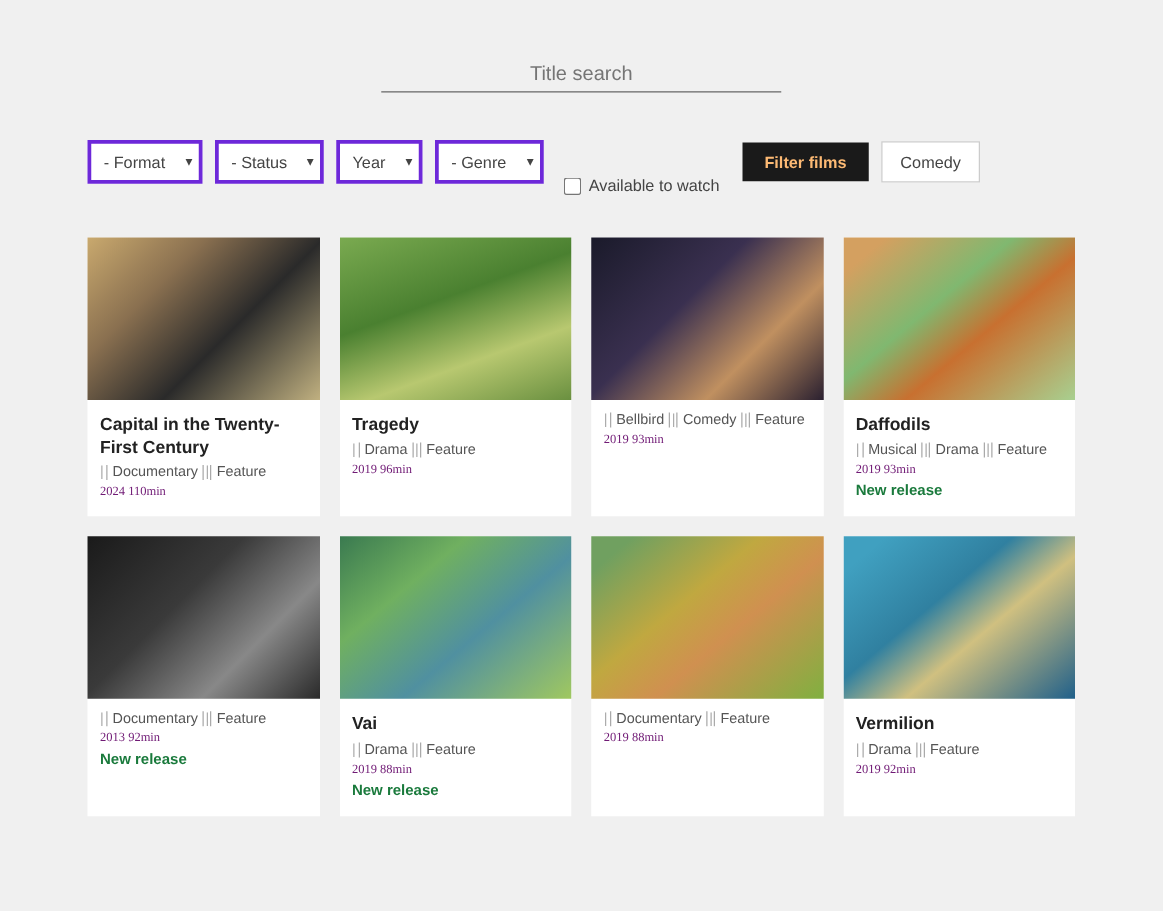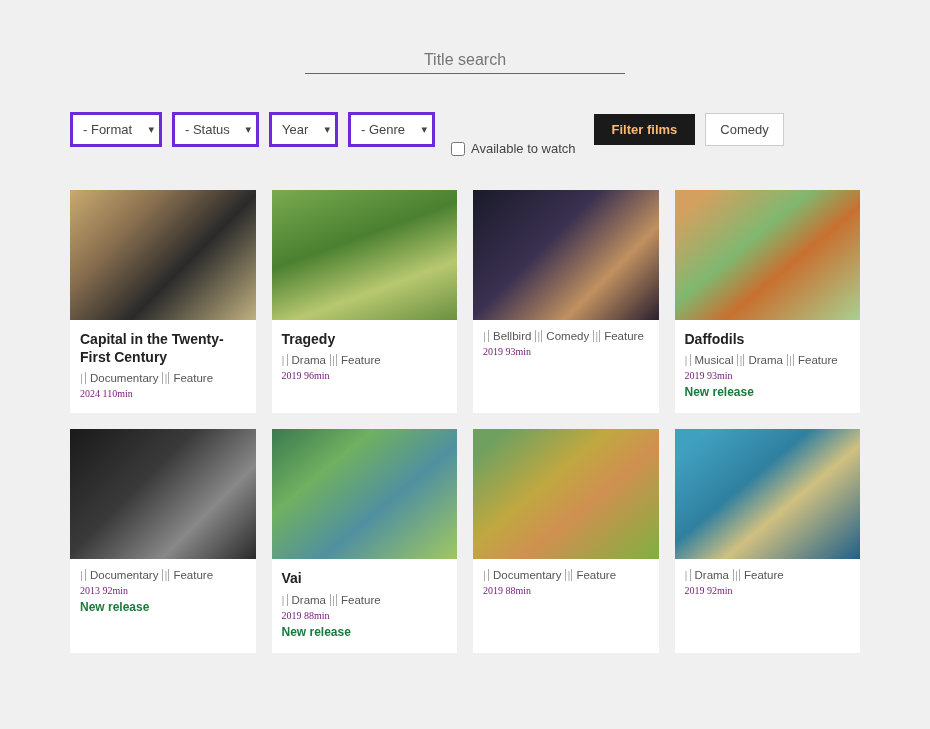--- a/index.html
+++ b/index.html
@@ -268,17 +268,18 @@
     <div class="card">
       <div class="card-img-placeholder img-fathers-kingdom"></div>
       <div class="card-body">
         <div class="card-genres"><span style="padding-right:2px; color:#aaa;">|</span><span style="padding: 0 4px;">Documentary</span><span style="color:#aaa; padding:0 1px;">|</span><span style="padding: 0 4px;">Feature</span></div>
         <div class="card-year-duration">2019   88min</div>
       </div>
     </div>
     <div class="card">
       <div class="card-img-placeholder img-vermilion"></div>
       <div class="card-body">
+        <div class="card-title">Vermilion</div>
         <div class="card-genres"><span style="padding-right:2px; color:#aaa;">|</span><span style="padding: 0 4px;">Drama</span><span style="color:#aaa; padding:0 1px;">|</span><span style="padding: 0 4px;">Feature</span></div>
         <div class="card-year-duration">2019   92min</div>
       </div>
     </div>
   </div>
 
 </body></html>

